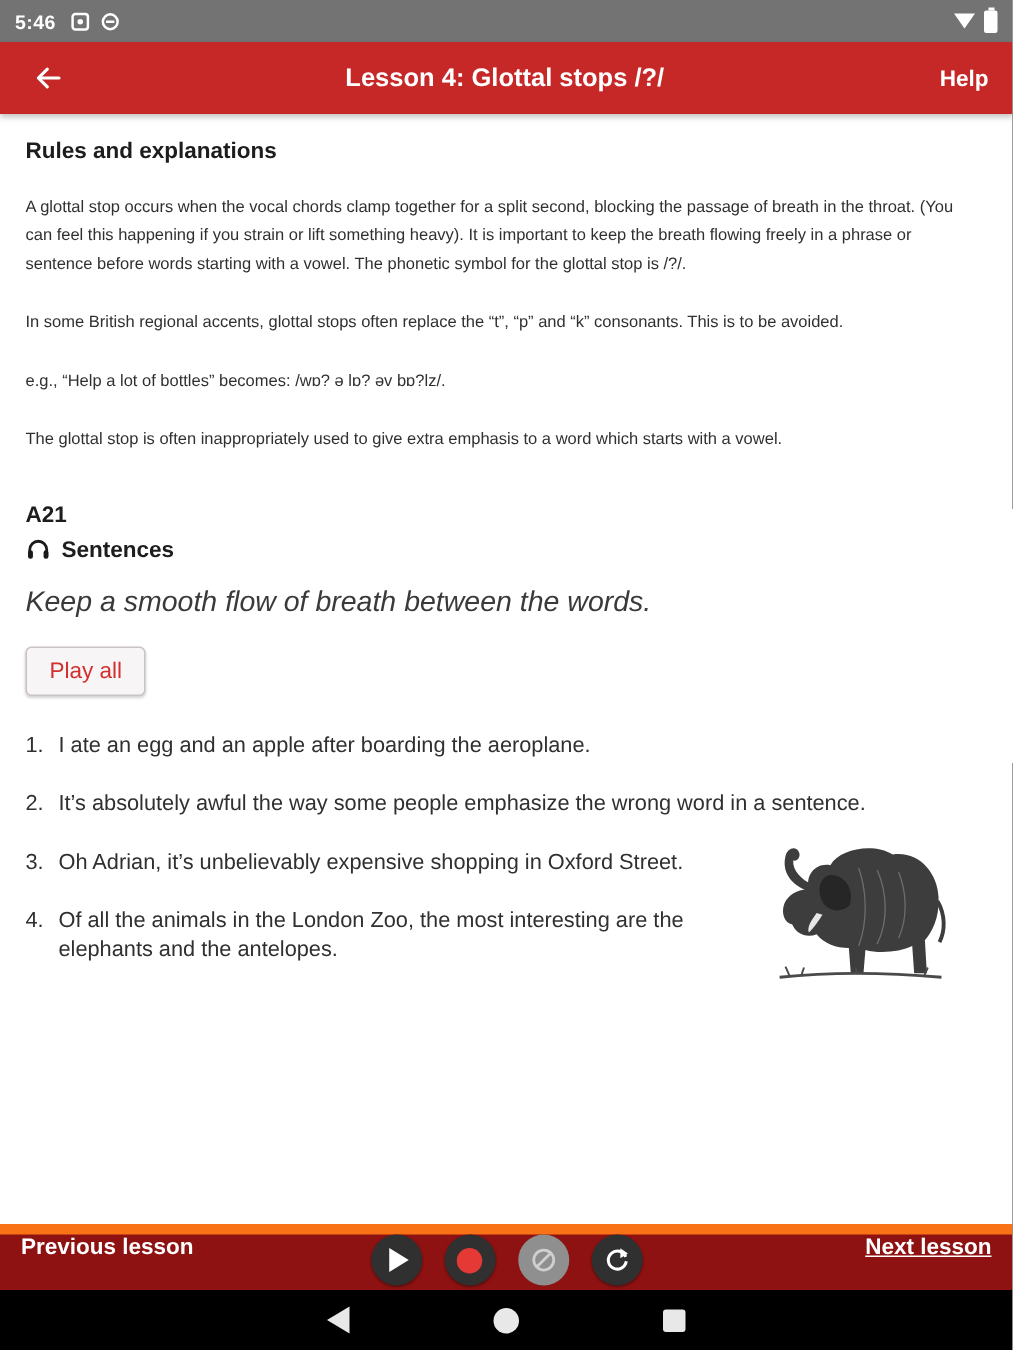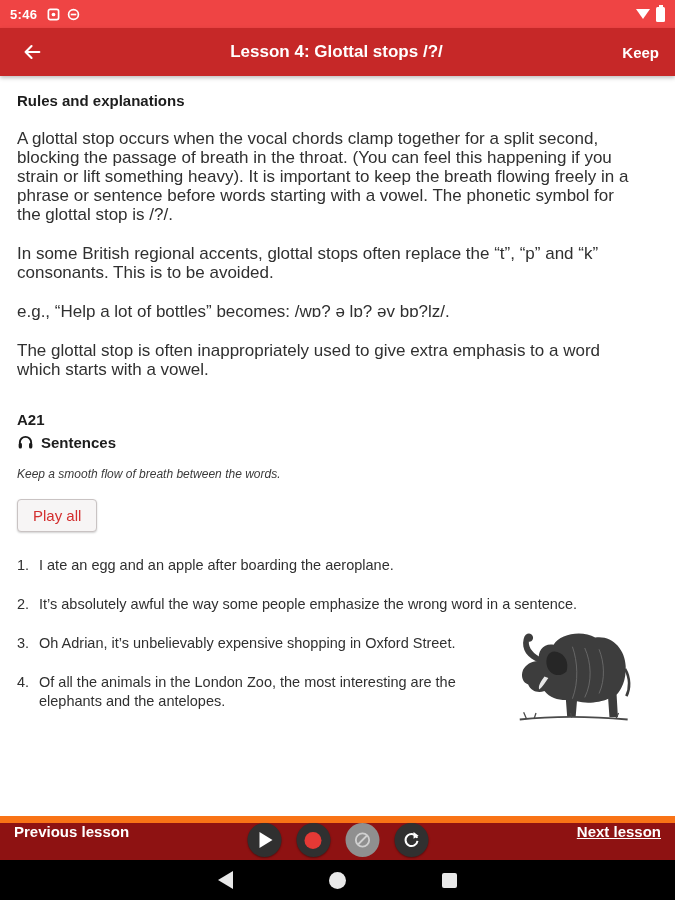--- a/index.html
+++ b/index.html
@@ -9,21 +9,21 @@
     margin:0 auto;
     display:flex; flex-direction:column;
     background:#ffffff;
     font-family:"Liberation Sans", sans-serif;
     overflow:hidden;
     position:relative;
   }
 
   
   .status-bar {
-    height:28px; background:#ef4444;
+    height:28px; background:#737373;
     display:flex; align-items:center;
     padding:0 10px; color:#fff;
     flex:0 0 auto;
   }
   .status-time { font-size:13px; font-weight:bold; letter-spacing:.3px; }
   .status-left-icons { display:flex; align-items:center; gap:7px; margin-left:10px; }
   .status-right { margin-left:auto; display:flex; align-items:center; gap:6px; }
   .wifi-tri { width:0; height:0; border-left:7px solid transparent; border-right:7px solid transparent; border-top:10px solid #fff; }
   .battery { width:9px; height:15px; background:#fff; border-radius:1.5px; position:relative; }
   .battery:before { content:""; position:absolute; top:-2px; left:2.5px; width:4px; height:2px; background:#fff; }
@@ -44,25 +44,25 @@
   .back-btn { width:32px; height:32px; display:flex; align-items:center; justify-content:center; cursor:pointer; z-index:2; }
   .help-btn { margin-left:auto; font-size:15px; font-weight:bold; cursor:pointer; z-index:2; }
 
   
   .content {
     flex:1 1 auto; overflow:hidden;
     padding:16px 30px 0 17px;
     color:#303030;
   }
   .rules-heading { font-size:15px; font-weight:bold; color:#1d1d1d; margin-bottom:20px; }
-  .para { font-size:17px; line-height:19px; margin-bottom:20px; max-width:625px; }
+  .para { font-size:11px; line-height:19px; margin-bottom:20px; max-width:625px; }
   .exercise-id { font-size:15px; font-weight:bold; color:#1d1d1d; margin-top:32px; margin-bottom:6px; }
   .exercise-title-row { display:flex; align-items:center; gap:7px; margin-bottom:16px; }
   .exercise-title { font-size:15px; font-weight:bold; color:#1d1d1d; }
-  .instruction { font-size:12px; font-style:italic; color:#3a3a3a; margin-bottom:18px; }
+  .instruction { font-size:19px; font-style:italic; color:#3a3a3a; margin-bottom:18px; }
   .play-all-btn {
     display:inline-block;
     background:#f7f5f5; border:1px solid #c9c3c3; border-radius:4px;
     box-shadow:0 1px 2px rgba(0,0,0,.18);
     color:#d32f2f; font-size:15px; font-family:"Liberation Sans", sans-serif;
     padding:7px 15px; margin-bottom:24px; cursor:pointer;text-align:right;
   }
   .sentences { max-width:625px; }
   .sentence { position:relative; padding-left:22px; font-size:14.5px; line-height:19px; margin-bottom:20px; }
   .sentence .num { position:absolute; left:0; top:0; }
@@ -123,21 +123,21 @@
     </span>
   </div>
 
   <div class="app-bar">
     <span class="back-btn">
       <svg width="22" height="22" viewBox="0 0 24 24">
           <path d="M20 12H5M11.5 5.5 5 12l6.5 6.5" stroke="#fff" stroke-width="2.3" fill="none" stroke-linecap="round" stroke-linejoin="round"></path>
         </svg>
     </span>
     <span class="app-title">Lesson 4: Glottal stops /?/</span>
-    <span class="help-btn">Keep</span>
+    <span class="help-btn">Help</span>
   </div>
 
   <div class="content">
     <div class="rules-heading">Rules and explanations</div>
 
     <p class="para">A glottal stop occurs when the vocal chords clamp together for a split second, blocking the passage of breath in the throat. (You can feel this happening if you strain or lift something heavy). It is important to keep the breath flowing freely in a phrase or sentence before words starting with a vowel. The phonetic symbol for the glottal stop is /?/.</p>
     <p class="para">In some British regional accents, glottal stops often replace the “t”, “p” and “k” consonants. This is to be avoided.</p>
     <p class="para">e.g., “Help a lot of bottles” becomes: /wɒ? ə lɒ? əv bɒ?lz/.</p>
     <p class="para">The glottal stop is often inappropriately used to give extra emphasis to a word which starts with a vowel.</p>
 

